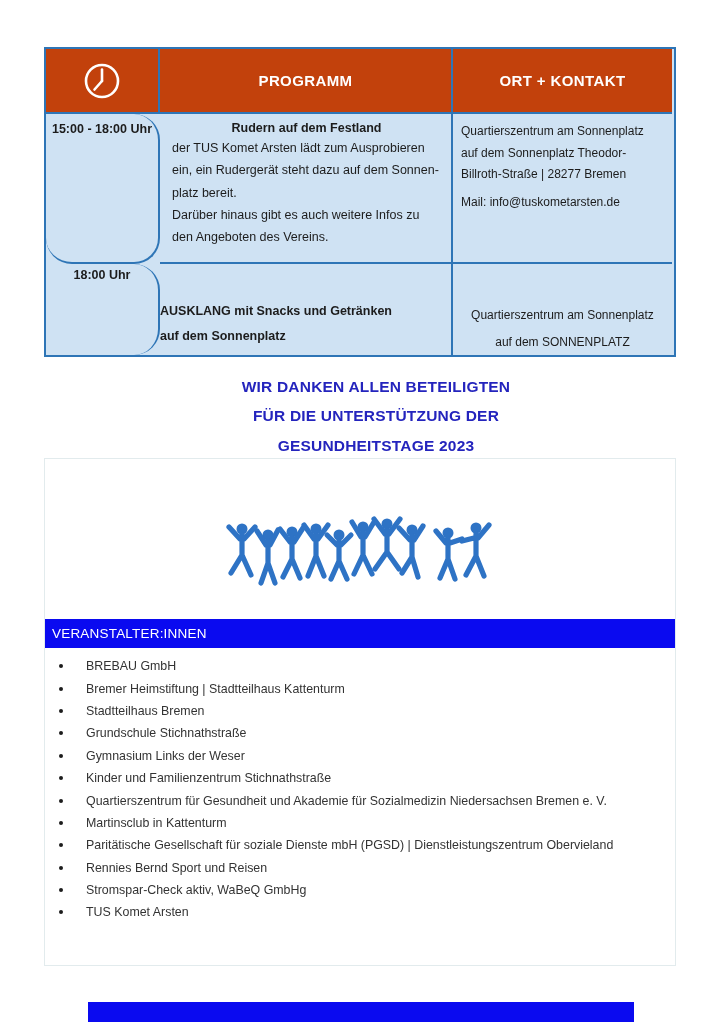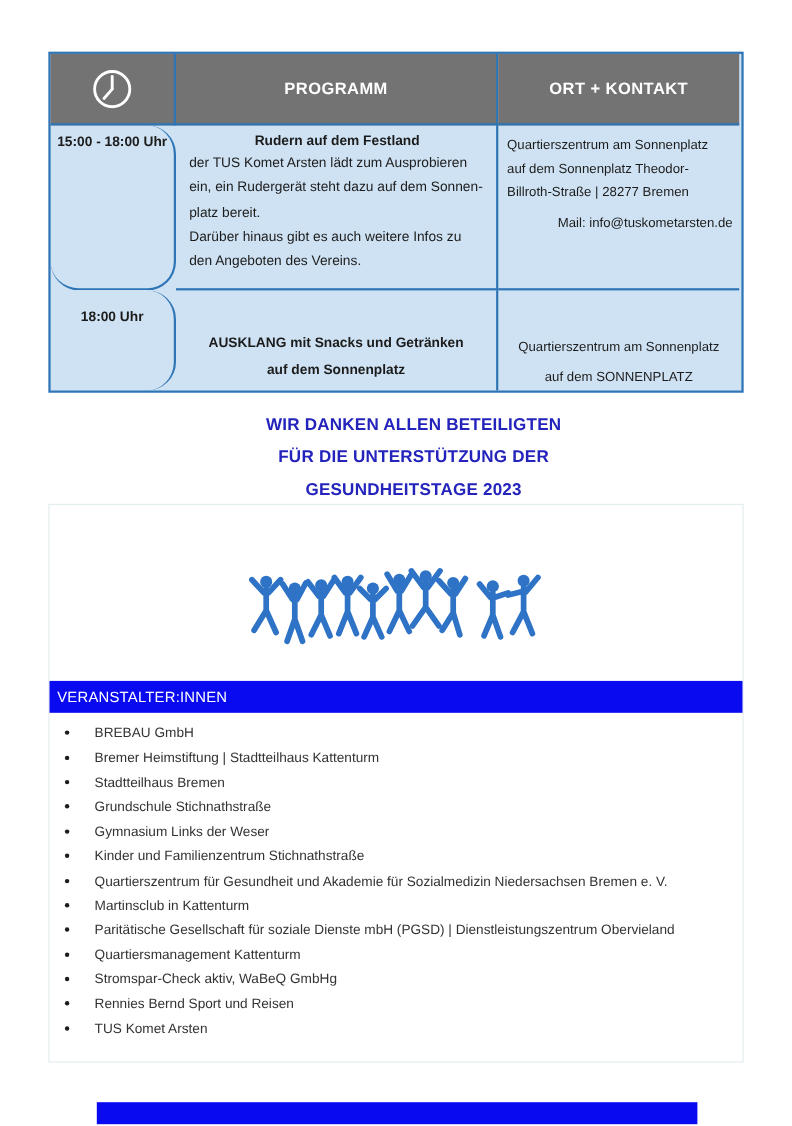--- a/index.html
+++ b/index.html
@@ -27,38 +27,38 @@
     background: #cfe2f3;
   }
   .cell {
     border-right: 2px solid #2e75b6;
     border-bottom: 2px solid #2e75b6;
     overflow: hidden;
   }
   .cell.last-col { border-right: none; }
   .cell.last-row { border-bottom: none; }
   .head {
-    background: #737373;
+    background: #c2410c;
     color: #ffffff;
     display: flex; align-items: center; justify-content: center;
     font-weight: bold;
     font-size: 15px;
     letter-spacing: 0.4px;
   }
   .time-cell {
     font-weight: bold; font-size: 12.5px;
     text-align: center; padding-top: 8px; border-radius: 26px;
   }
   .prog-cell { padding: 7px 10px 0 12px; font-size: 12.5px; }
   .prog-title { font-weight: bold; text-align: center; margin-bottom: 2px; }
   .prog-body { white-space: pre-line; line-height: 1.78; }
   .loc-cell { padding: 7px 6px 0 8px; font-size: 12px; }
   .loc-body { white-space: pre-line; line-height: 1.8; }
-  .loc-mail { text-align: right; margin-top: 9px; }
-  .prog-title-2 { font-weight: bold; text-align: center; padding-top: 10px;
+  .loc-mail { text-align: left; margin-top: 9px; }
+  .prog-title-2 { font-weight: bold; padding-top: 10px;
                   font-size: 12.5px; white-space: pre-line; line-height: 2.0; }
   .loc-body-2 { text-align: center; white-space: pre-line; line-height: 2.3;
                 font-size: 12px; padding-top: 10px; }
 
   
   .thanks {
     position: absolute;
     left: 16px; top: 372px; width: 720px;
     text-align: center;
     color: #2424bd;
@@ -160,21 +160,21 @@
 Darüber hinaus gibt es auch weitere Infos zu
 den Angeboten des Vereins.</div>
     </div>
     <div class="cell loc-cell last-col">
       <div class="loc-body">Quartierszentrum am Sonnenplatz
 auf dem Sonnenplatz Theodor-
 Billroth-Straße | 28277 Bremen</div>
       <div class="loc-mail">Mail: info@tuskometarsten.de</div>
     </div>
 
-    <div class="cell time-cell last-row" style="padding-top:17px;">
+    <div class="cell time-cell last-row" style="padding-top:4px;">
       <span>18:00 Uhr</span>
     </div>
     <div class="cell prog-title-2 last-row">
       <span>AUSKLANG mit Snacks und Getränken
 auf dem Sonnenplatz</span>
     </div>
     <div class="cell loc-body-2 last-col last-row">
       <span>Quartierszentrum am Sonnenplatz
 auf dem SONNENPLATZ
 Theodor-Billroth-Straße, 28277 Bremen</span>
@@ -239,22 +239,21 @@
     <ul class="org-list">
       <li>BREBAU GmbH</li>
       <li>Bremer Heimstiftung | Stadtteilhaus Kattenturm</li>
       <li>Stadtteilhaus Bremen</li>
       <li>Grundschule Stichnathstraße</li>
       <li>Gymnasium Links der Weser</li>
       <li>Kinder und Familienzentrum Stichnathstraße</li>
       <li>Quartierszentrum für Gesundheit und Akademie für Sozialmedizin Niedersachsen Bremen e. V.</li>
       <li>Martinsclub in Kattenturm</li>
       <li>Paritätische Gesellschaft für soziale Dienste mbH (PGSD) | Dienstleistungszentrum Obervieland</li>
-      <li>Quartiersmanagement Kattenturm</li>
+      <li>Rennies Bernd Sport und Reisen</li>
       <li>Stromspar-Check aktiv, WaBeQ GmbHg</li>
-      <li>Rennies Bernd Sport und Reisen</li>
       <li>TUS Komet Arsten</li>
     </ul>
   </div>
 
   <div class="bottom-bar"></div>
 
 </div>
 
 </body></html>

